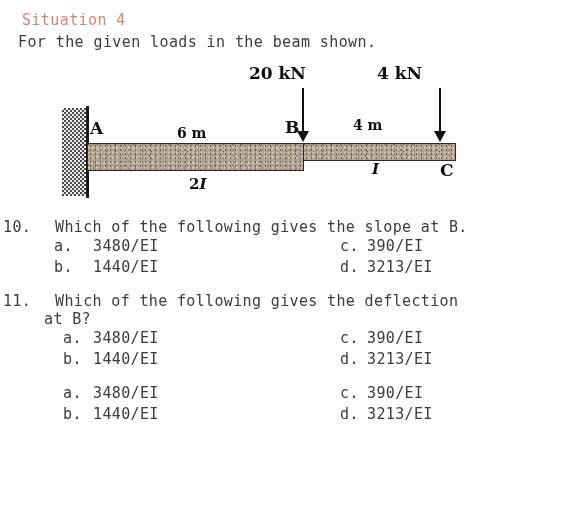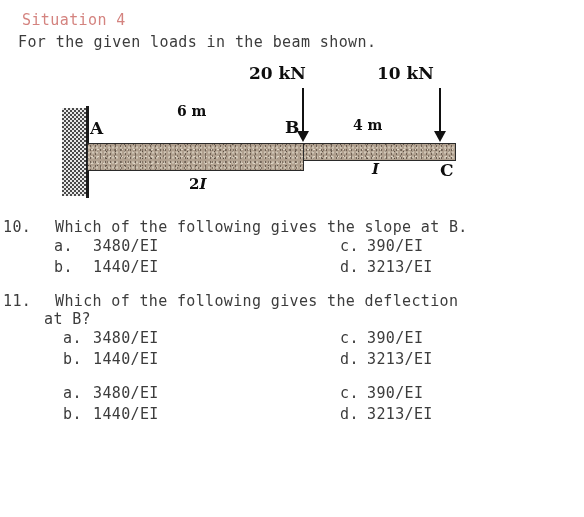--- a/index.html
+++ b/index.html
@@ -117,21 +117,21 @@
     font-family: "DejaVu Serif", serif;
     font-weight: bold;
     color: #0e0e0e;
     white-space: pre;
   }
   .load-label { font-size: 17px; }
   .lbl-20kn { left: 249px; top: 8px; }
   .lbl-10kn { left: 377px; top: 8px; }
 
   .dim-label { font-size: 14px; }
-  .lbl-6m { left: 177px; top: 48px; text-align: right; }
+  .lbl-6m { left: 177px; top: 70px; text-align: right; }
   .lbl-4m { left: 353px; top: 62px; }
 
   .node-label { font-size: 17px; }
   .lbl-a { left: 90px; top: 63px; }
   .lbl-b { left: 285px; top: 62px; }
   .lbl-c { left: 440px; top: 105px; }
 
   .inertia-label { font-size: 15px; font-style: italic; }
   .lbl-2i { left: 189px; top: 120px; font-style: normal; }
   .lbl-2i i { font-style: italic; }
@@ -208,21 +208,21 @@
 
   <div class="beam-seg beam-thick"></div>
   <div class="beam-seg beam-thin"></div>
 
   <div class="arrow-line arrow20-line"></div>
   <div class="arrow-head arrow20-head"></div>
   <div class="arrow-line arrow10-line"></div>
   <div class="arrow-head arrow10-head"></div>
 
   <div class="fig-label load-label lbl-20kn">20 kN</div>
-  <div class="fig-label load-label lbl-10kn">10 kN</div>
+  <div class="fig-label load-label lbl-10kn">4 kN</div>
 
   <div class="fig-label dim-label lbl-6m">6 m</div>
   <div class="fig-label dim-label lbl-4m">4 m</div>
 
   <div class="fig-label node-label lbl-a">A</div>
   <div class="fig-label node-label lbl-b">B</div>
   <div class="fig-label node-label lbl-c">C</div>
 
   <div class="fig-label inertia-label lbl-2i"><span>2</span><i>I</i></div>
 

